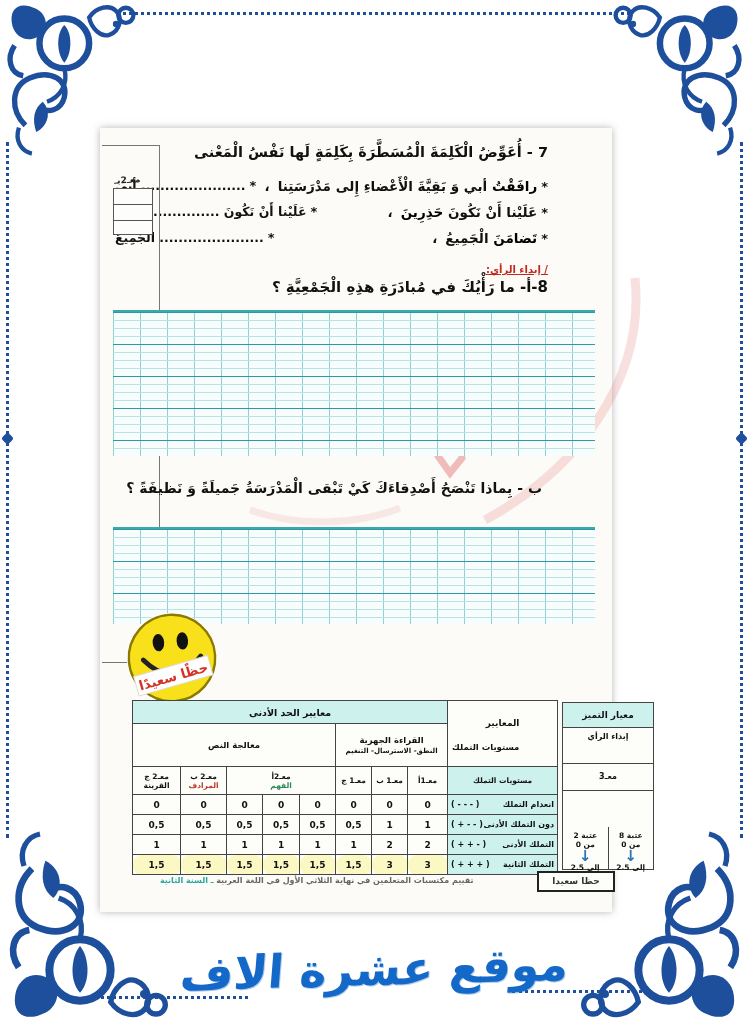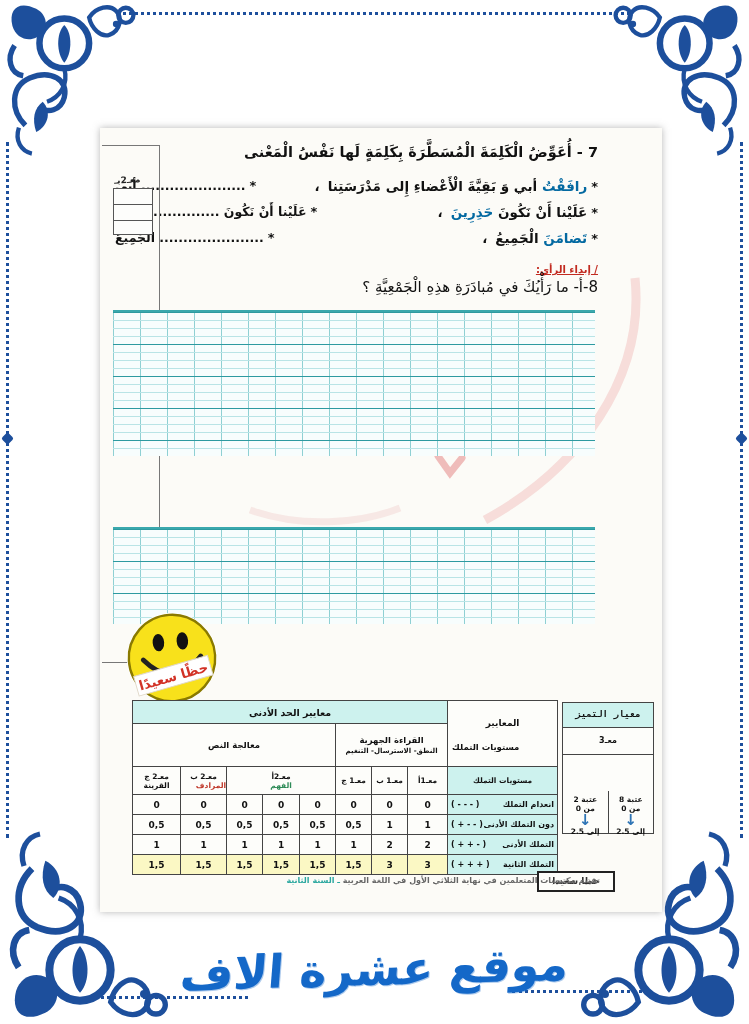--- a/index.html
+++ b/index.html
@@ -13,43 +13,43 @@
   .c-bl{left:-2px;bottom:-2px;width:188px;height:200px;transform:scaleY(-1);}
   .c-br{right:-2px;bottom:-2px;width:188px;height:200px;transform:scale(-1,-1);}
   .dotline{position:absolute;border:0;}
   .dot-top{left:118px;top:12px;width:512px;border-top:3px dotted #1d4f9c;}
   .dot-left{left:6px;top:142px;height:696px;border-left:3px dotted #1d4f9c;}
   .dot-right{right:6px;top:142px;height:696px;border-right:3px dotted #1d4f9c;}
   .dot-bl{left:88px;top:996px;width:160px;border-top:3px dotted #1d4f9c;}
   .dot-br{left:512px;top:990px;width:130px;border-top:3px dotted #1d4f9c;}
   .edge-orn{position:absolute;width:9px;height:9px;background:#1d4f9c;transform:rotate(45deg);border-radius:2px;}
   
-  .scan{position:absolute;left:100px;top:128px;width:562px;height:784px;background:#fcfbf7;
+  .scan{position:absolute;left:100px;top:128px;width:512px;height:784px;background:#fcfbf7;
         box-shadow:0 0 7px rgba(110,110,110,.5);direction:rtl;}
   .abs{position:absolute;}
   .ar{direction:rtl;unicode-bidi:embed;}
-  .red{color:#0369a1;}
+  .red{color:#000000;}
   .q-title{right:64px;top:16px;font-size:14.5px;font-weight:bold;color:#111;white-space:nowrap;}
   .q7-row{left:15px;right:64px;height:26px;display:flex;flex-direction:row;justify-content:space-between;
           align-items:flex-start;font-weight:bold;color:#111;}
   .q7-sent{font-size:13.5px;white-space:nowrap;}
   .q7-ans{font-size:12.5px;white-space:nowrap;}
   .star{margin-left:4px;font-size:13px;}
   .comma{margin-right:8px;}
   
   .strip-vline{left:0;top:17px;height:517px;right:auto;width:0;border-right:1.5px solid #777;}
   .strip-h{border-top:1.5px solid #777;}
   .hand{font-size:9px;color:#222;font-weight:bold;transform:rotate(-3deg);}
   .mini-grid{width:38px;height:45px;border:1.2px solid #555;background:#fdfdfb;}
   .mini-grid div{height:33.3%;border-bottom:1px solid #555;}
   .mini-grid div:last-child{border-bottom:none;}
   .score-box{width:36px;height:16px;border:1.2px solid #555;font-size:9.5px;font-style:italic;
              color:#222;text-align:center;line-height:16px;background:#fdfdfb;}
   .sec-label{right:64px;top:136px;font-size:10px;font-weight:bold;color:#c22a20;text-decoration:underline;}
-  .q8a{right:64px;top:150px;font-size:15px;font-weight:normal;color:#111;white-space:nowrap;}
+  .q8a{right:64px;top:150px;font-size:15px;font-weight:bold;color:#111;white-space:nowrap;}
   .q8b{right:70px;top:352px;font-size:14px;font-weight:bold;color:#111;white-space:nowrap;}
   
   .seyes{background-color:#f7fdfd;border-top:2px solid #3aa8ad;
     background-image:
       linear-gradient(to bottom,#2d9aa0 1.3px,transparent 1.3px),
       linear-gradient(to bottom,#b9e4e6 1px,transparent 1px),
       linear-gradient(to right,#8fd0d3 1px,transparent 1px);
     background-size:100% 32px,100% 8px,27px 100%;}
   .grid1{left:13px;top:182px;width:482px;height:144px;}
   .grid2{left:13px;top:399px;width:482px;height:95px;}
@@ -65,39 +65,39 @@
   .bandcell{background:#cdf2ee;font-size:9.5px;height:22px;}
   .corner-cell{height:64px;}
   .corner-cell .ctop{display:block;font-size:9px;margin-top:4px;}
   .corner-cell .cbot{display:block;font-size:8.5px;text-align:left;padding:14px 0 2px 4px;}
   .gcell{font-size:8.5px;height:42px;vertical-align:top;padding-top:6px;}
   .gsub{font-size:7px;font-weight:bold;margin-top:2px;}
   .colhead{height:27px;font-size:7.5px;}
   .code{font-size:7.5px;}
   .clabel{font-size:7.5px;}
   .green{color:#2e8b57;}
-  .red2{color:#c0392b;text-align:right;}
+  .red2{color:#c0392b;}
   .rlabel{background:#cdf2ee;font-size:8px;height:19px;}
   .rlabel .lwrap{display:flex;justify-content:space-between;padding:0 3px;align-items:center;}
   .sym{direction:ltr;unicode-bidi:bidi-override;font-size:8px;}
   .val{font-size:9px;height:19px;}
-  .hl{background:#fbf8c4;}
+  .hl{background:#fbf8c4;border-radius:9px;}
   
   .exc{position:absolute;left:462px;top:574px;width:90px;border:1.2px solid #444;background:#fdfdfa;
        font-weight:bold;color:#111;text-align:center;}
-  .exc-h{font-size:9px;height:24px;line-height:24px;border-bottom:1px solid #444;font-family:Liberation Mono, monospace;}
+  .exc-h{font-size:9px;height:24px;line-height:24px;border-bottom:1px solid #444;}
   .exc-sub{font-size:8px;height:36px;border-bottom:1px solid #444;padding-top:4px;box-sizing:border-box;}
   .exc-code{font-size:8px;height:26px;line-height:26px;border-bottom:1px solid #444;}
   .exc-thr{display:flex;direction:rtl;height:78px;}
   .thr{flex:1;font-size:7.5px;padding-top:4px;margin-top:36px;}
   .thr + .thr{border-right:1px solid #444;}
   .arrow{color:#2e74b5;font-size:15px;line-height:14px;display:block;}
   .luck-box{left:437px;top:743px;width:74px;height:17px;border:2px solid #222;font-size:9px;
             font-weight:bold;text-align:center;line-height:16px;color:#333;background:#fdfdfa;}
-  .footnote{left:60px;top:748px;right:62px;text-align:right;font-size:8px;color:#666;font-weight:bold;}
+  .footnote{left:60px;top:748px;right:62px;text-align:left;font-size:8px;color:#666;font-weight:bold;}
   .footnote .teal{color:#2aa79f;}
   
   .brand{position:absolute;left:0;right:0;top:942px;text-align:center;color:#1468c8;
          font-size:46px;font-weight:bold;transform:rotate(-1.5deg) skewX(-6deg);direction:rtl;
          text-shadow:1px 1px 0 rgba(20,104,200,.35);}
 </style>
 </head>
 <body>
 
 <div class="page">
@@ -180,20 +180,21 @@
         <div></div>
         <div></div>
       </div>
     <div class="abs ar hand" style="left:18px;top:224px;">معج</div>
     <div class="abs score-box" style="left:14px;top:247px;">/2.5</div>
     <div class="abs score-box" style="left:14px;top:456px;">/2.5</div>
 
     <div class="abs ar sec-label">/ إبداء الرأي:</div>
     <div class="abs ar q8a">8-أ- ما رَأْيُكَ في مُبادَرَةِ هذِهِ الْجَمْعِيَّةِ ؟</div>
     <div class="abs seyes grid1"></div>
+    <div class="abs ar q8b">ب - بِماذا تَنْصَحُ أَصْدِقاءَكَ كَيْ تَبْقى الْمَدْرَسَةُ جَميلَةً وَ نَظيفَةً ؟</div>
     <div class="abs seyes grid2"></div>
 
     <div class="abs sticker">
       <svg viewBox="0 0 100 100">
         <circle cx="50" cy="50" r="47" fill="#ffffff"></circle>
         <circle cx="50" cy="50" r="45" fill="#f8e11b" stroke="#8a7a00" stroke-width="2.5"></circle>
         <ellipse cx="37" cy="33" rx="6" ry="9" fill="#111"></ellipse>
         <ellipse cx="62" cy="33" rx="6" ry="9" fill="#111"></ellipse>
         <path d="M20,50 Q50,84 80,50" fill="none" stroke="#222" stroke-width="5" stroke-linecap="round"></path>
         <g transform="rotate(-12 50 68)">
@@ -318,20 +319,21 @@
             <td class="val hl">1,5</td>
             <td class="val hl">1,5</td>
             <td class="val hl">1,5</td>
             <td class="val hl">1,5</td>
           </tr>
         </tbody>
     </table>
 
     <div class="exc ar">
       <div class="exc-h cyan">معيار التميز</div>
+      <div class="exc-sub">إبداء الرأي</div>
       <div class="exc-code">معـ3</div>
       <div class="exc-thr">
         <div class="thr">
           <div>عتبة 8</div>
           <div>من 0</div>
           <span class="arrow">↓</span>
           <div>إلى 2.5</div>
         </div>
         <div class="thr">
           <div>عتبة 2</div>

